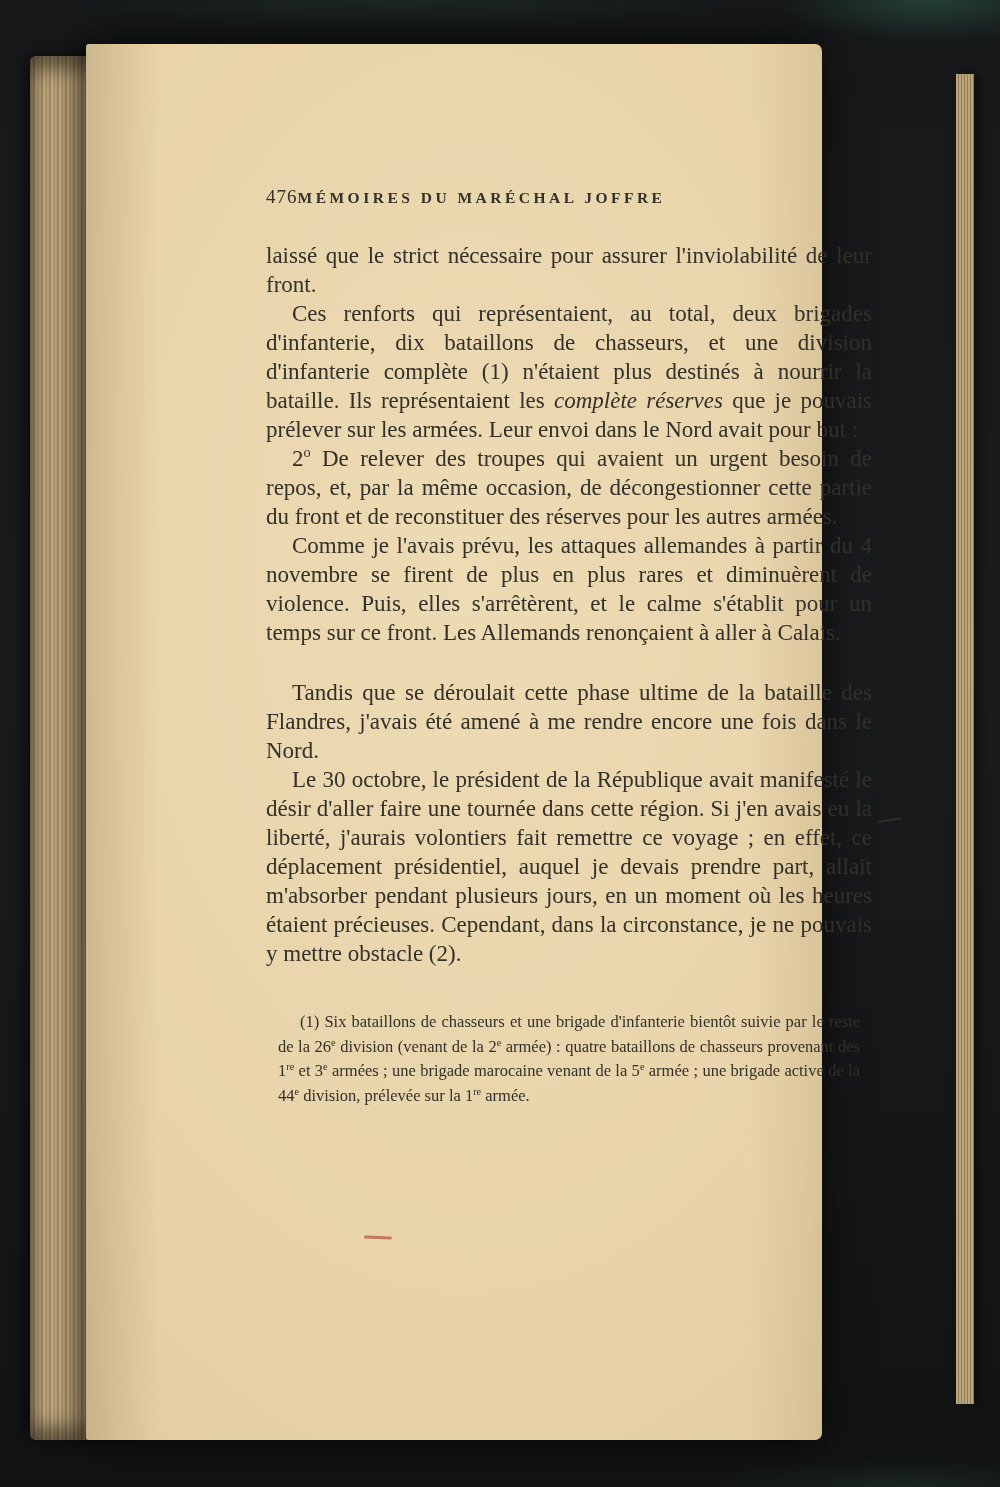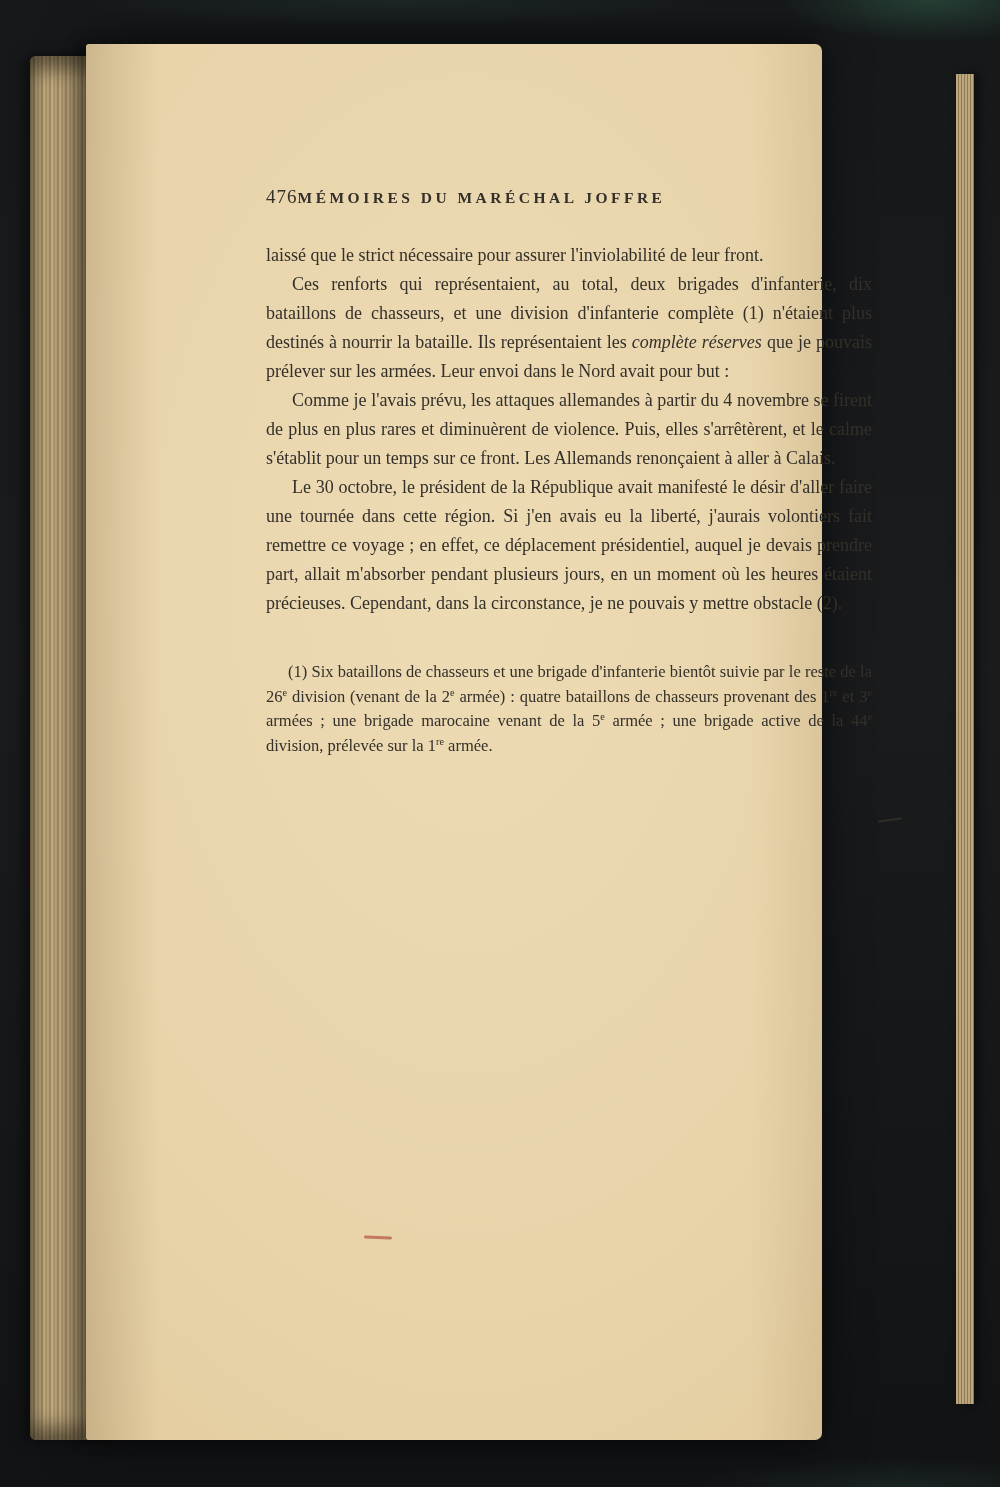--- a/index.html
+++ b/index.html
@@ -72,28 +72,28 @@
     font-size: 19px; letter-spacing: 1px;
   }
   .running-title {
     flex: 1; text-align: left;
     font-size: 15.5px; font-weight: bold;
     letter-spacing: 3.5px;
     white-space: nowrap;
   }
   .body-text p {
     margin: 0;
-    font-size: 18px; line-height: 29px;
+    font-size: 23px; line-height: 29px;
     text-align: justify;
   }
   .body-text p.indent { text-indent: 26px; }
   .body-text p.section-break { margin-top: 31px; }
   .footnotes { margin-top: 42px; }
   .footnotes p {
-    margin: 0;
+    margin: 12px;
     font-size: 16.5px; line-height: 24.5px;
     text-align: justify;
     text-indent: 22px;
   }
   sup { font-size: 0.62em; line-height: 0; vertical-align: super; }
   em { font-style: italic; }
   .pen-mark {
     position: absolute; left: 792px; top: 775px;
     width: 24px; height: 2px;
     background: rgba(70, 62, 50, 0.55);
@@ -119,21 +119,23 @@
 
   <div class="page">
     <div class="content">
       <div class="page-header">
         <span class="page-number">476</span>
         <span class="running-title">MÉMOIRES DU MARÉCHAL JOFFRE</span>
       </div>
       <div class="body-text" id="body-text">
           <p class=""><span>laissé que le strict nécessaire pour assurer l'inviolabilité de leur front.</span></p>
           <p class="indent"><span>Ces renforts qui représentaient, au total, deux brigades d'infanterie, dix bataillons de chasseurs, et une division d'infanterie complète (1) n'étaient plus destinés à nourrir la bataille. Ils représentaient les </span><em>complète réserves</em><span> que je pouvais prélever sur les armées. Leur envoi dans le Nord avait pour but :</span></p>
+          <p class="indent"><span>2</span><sup>o</sup><span> De relever des troupes qui avaient un urgent besoin de repos, et, par la même occasion, de décongestionner cette partie du front et de reconstituer des réserves pour les autres armées.</span></p>
           <p class="indent"><span>Comme je l'avais prévu, les attaques allemandes à partir du 4 novembre se firent de plus en plus rares et diminuèrent de violence. Puis, elles s'arrêtèrent, et le calme s'établit pour un temps sur ce front. Les Allemands renonçaient à aller à Calais.</span></p>
+          <p class="indent section-break"><span>Tandis que se déroulait cette phase ultime de la bataille des Flandres, j'avais été amené à me rendre encore une fois dans le Nord.</span></p>
           <p class="indent"><span>Le 30 octobre, le président de la République avait manifesté le désir d'aller faire une tournée dans cette région. Si j'en avais eu la liberté, j'aurais volontiers fait remettre ce voyage ; en effet, ce déplacement présidentiel, auquel je devais prendre part, allait m'absorber pendant plusieurs jours, en un moment où les heures étaient précieuses. Cependant, dans la circonstance, je ne pouvais y mettre obstacle (2).</span></p>
         </div>
       <div class="footnotes" id="footnotes">
           <p><span>(1) Six bataillons de chasseurs et une brigade d'infanterie bientôt suivie par le reste de la 26</span><sup>e</sup><span> division (venant de la 2</span><sup>e</sup><span> armée) : quatre bataillons de chasseurs provenant des 1</span><sup>re</sup><span> et 3</span><sup>e</sup><span> armées ; une brigade marocaine venant de la 5</span><sup>e</sup><span> armée ; une brigade active de la 44</span><sup>e</sup><span> division, prélevée sur la 1</span><sup>re</sup><span> armée.</span></p>
         </div>
     </div>
     <div class="pen-mark"></div>
     <div class="red-mark"></div>
   </div>
 </div>

